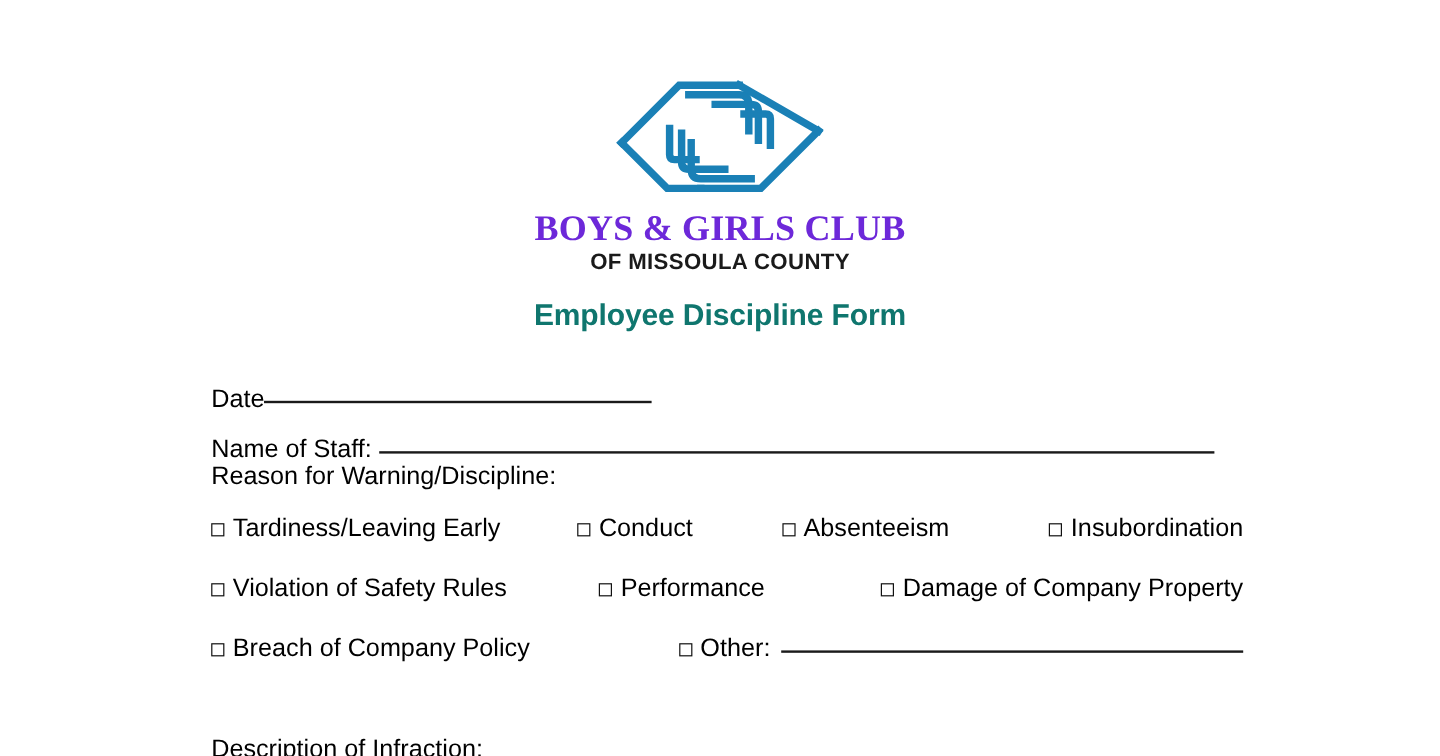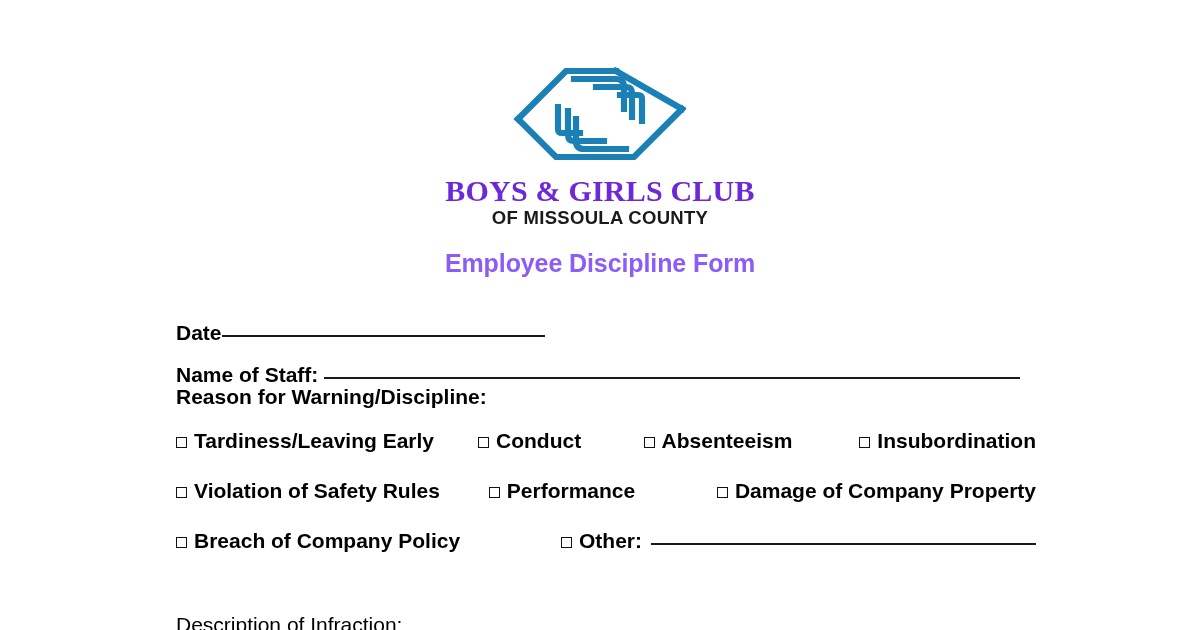--- a/index.html
+++ b/index.html
@@ -55,31 +55,30 @@
 
   
   .form-title {
     position: absolute;
     left: 0;
     right: 0;
     top: 249px;
     text-align: center;
     font-size: 25px;
     font-weight: bold;
-    color: #8b5cf6;
+    color: #0f766e;
     letter-spacing: -0.1px;
   }
 
   
   .form-body {
     position: absolute;
     left: 176px;
     top: 322px;
     width: 860px;
-    font-weight: bold;
   }
   .field-row {
     font-size: 21px;
     line-height: 1.05;
     color: #000;
     white-space: nowrap;
     display: flex;
     align-items: baseline;
   }
   .field-label { white-space: pre; }

